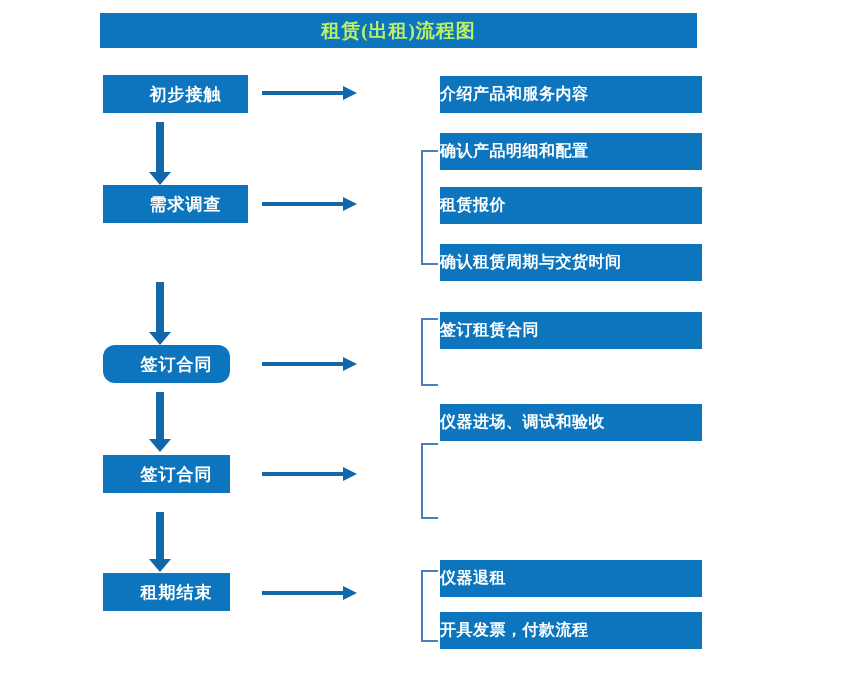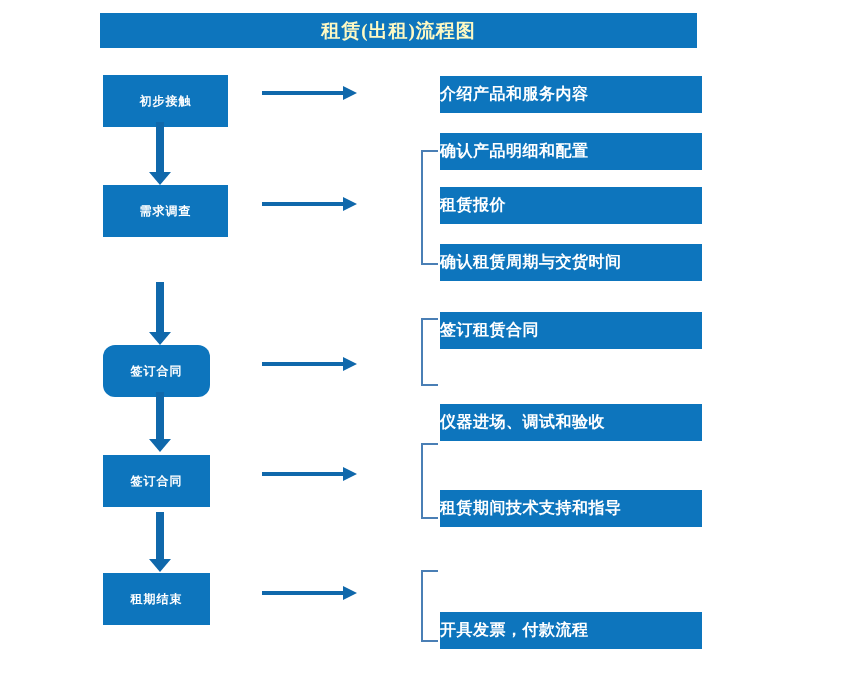--- a/index.html
+++ b/index.html
@@ -21,41 +21,42 @@
   }
 
   
   .title-bar {
     position: absolute;
     left: 100px;
     top: 13px;
     width: 597px;
     height: 35px;
     background: #0d75bd;
-    color: #fef9c3;
+    color: #bef264;
     font-size: 19px;
     font-weight: bold;
     display: flex;
     align-items: center;
     justify-content: center;
     letter-spacing: 1px;
   }
 
   
   .stage-box {
     position: absolute;
-    height: 52px;
+    height: 38px;
     background: #0d75bd;
     color: #ffffff;
-    font-size: 12px;
+    font-size: 17px;
     font-weight: bold;
     display: flex;
     align-items: center;
     justify-content: center;
     letter-spacing: 1px;
+    padding-left: 20px;
   }
 
   
   .task-box {
     position: absolute;
     left: 440px;
     width: 262px;
     height: 37px;
     background: #0d75bd;
     color: #ffffff;
@@ -183,31 +184,31 @@
   <div class="stage-box" style="left:103px; top:455px; width:107px;">签订合同</div>
 
   <div class="h-arrow" style="left:262px; top:466px;">
     <div class="shaft"></div>
     <div class="head"></div>
   </div>
 
   <div class="bracket" style="top:443px; height:76px;"></div>
 
   <div class="task-box" style="top:404px;">仪器进场、调试和验收</div>
-  <div class="task-box" style="top:490px;">租赁期间技术支持和指导</div>
 
   <div class="v-arrow" style="left:149px; top:512px; height:60px;">
     <div class="shaft" style="height:47px;"></div>
     <div class="head" style="top:47px;"></div>
   </div>
 
   <div class="stage-box" style="left:103px; top:573px; width:107px;">租期结束</div>
 
   <div class="h-arrow" style="left:262px; top:585px;">
     <div class="shaft"></div>
     <div class="head"></div>
   </div>
 
   <div class="bracket" style="top:570px; height:72px;"></div>
 
+  <div class="task-box" style="top:560px;">仪器退租</div>
   <div class="task-box" style="top:612px;">开具发票，付款流程</div>
 
 </div>
 
 </body></html>

